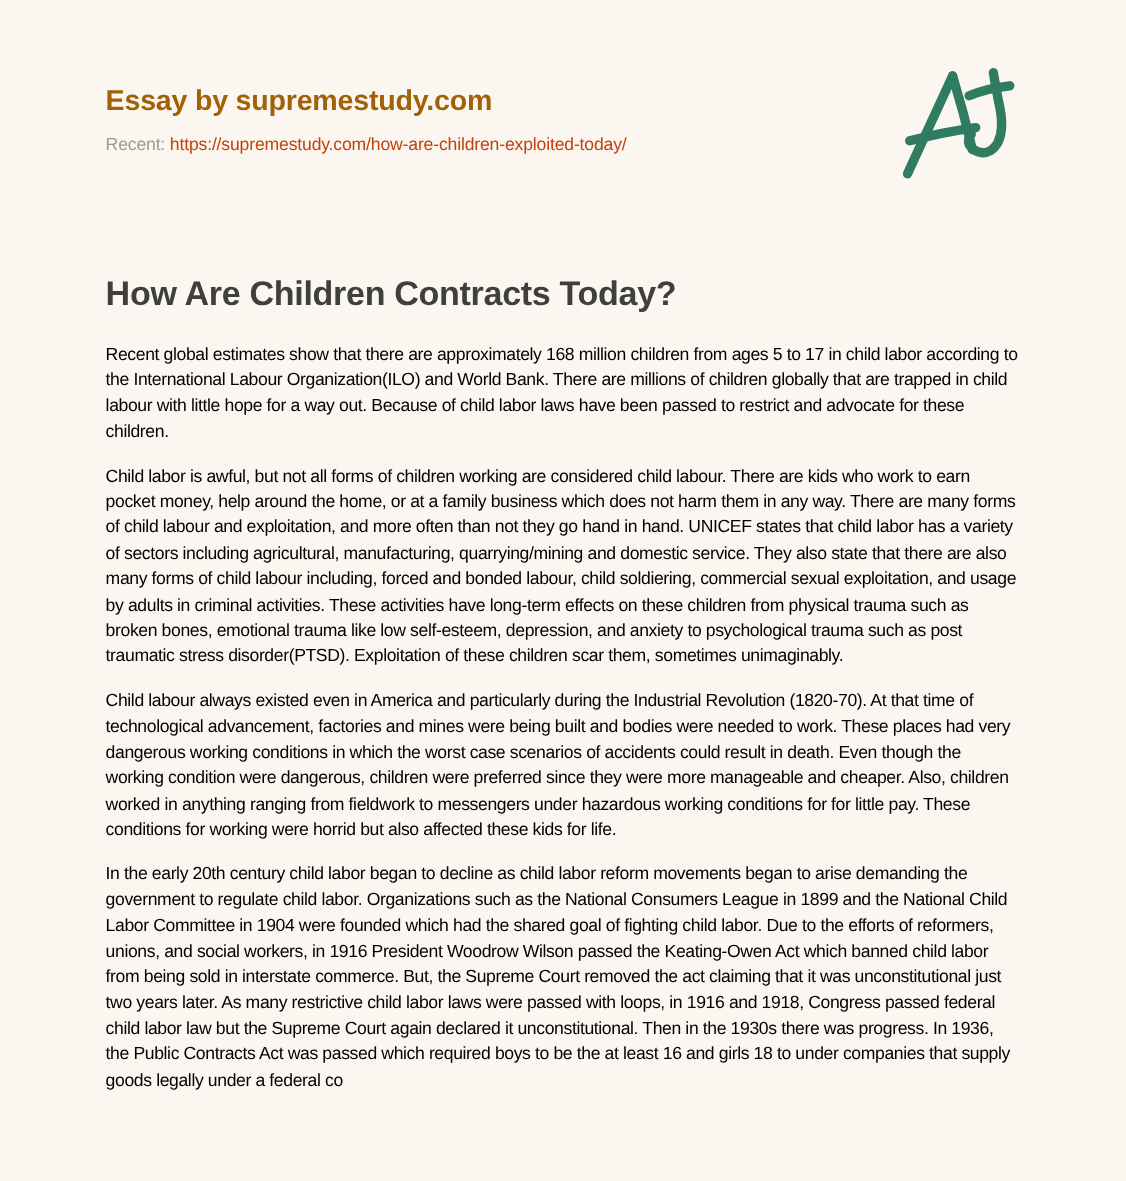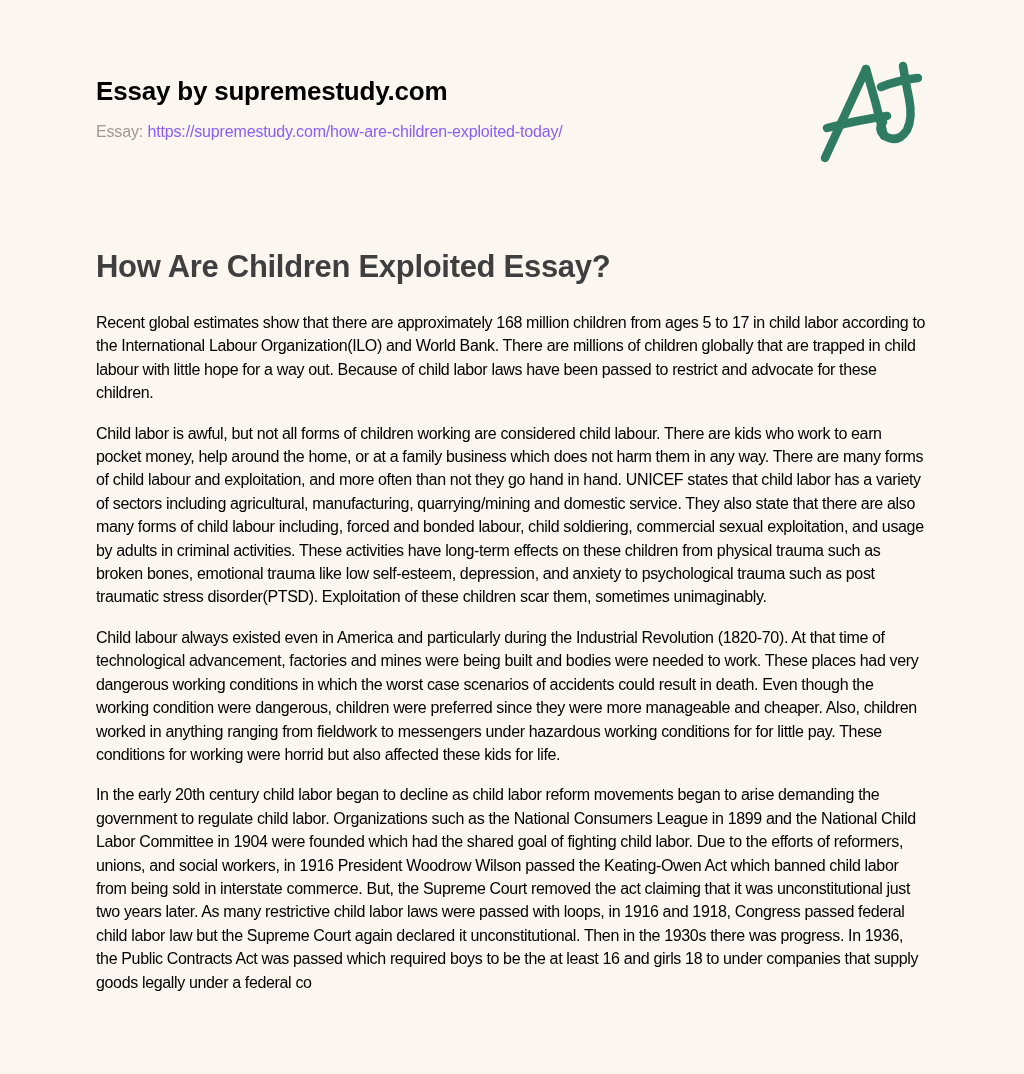--- a/index.html
+++ b/index.html
@@ -19,31 +19,31 @@
     height: 1074px;
     background: #FBF7F0;
   }
   .content {
     padding: 76px 96px 0 96px;
   }
   .site-title {
     margin: 0;
     font-size: 26px;
     font-weight: 700;
-    color: #000000;
+    color: #a16207;
     letter-spacing: -0.2px;
   }
   .source-line {
     margin-top: 16px;
     font-size: 16px;
     color: #9C9A93;
     letter-spacing: -0.15px;
   }
   .source-link {
-    color: #8b5cf6;
+    color: #c2410c;
     text-decoration: none;
     cursor: pointer;
   }
   .logo {
     position: absolute;
     top: 60px;
     left: 818px;
     width: 110px;
     height: 104px;
   }
@@ -65,23 +65,23 @@
 </style>
 </head>
 <body>
 
 <div class="page">
 
   <div class="content">
 
     <h1 class="site-title">Essay by supremestudy.com</h1>
 
-    <div class="source-line"><span>Essay:</span> <a class="source-link">https://supremestudy.com/how-are-children-exploited-today/</a></div>
+    <div class="source-line"><span>Recent:</span> <a class="source-link">https://supremestudy.com/how-are-children-exploited-today/</a></div>
 
-    <h2 class="article-title">How Are Children Exploited Essay?</h2>
+    <h2 class="article-title">How Are Children Contracts Today?</h2>
 
     <div class="article">
       <p>Recent global estimates show that there are approximately 168 million children from ages 5 to 17 in child labor according to the International Labour Organization(ILO) and World Bank. There are millions of children globally that are trapped in child labour with little hope for a way out. Because of child labor laws have been passed to restrict and advocate for these children.</p>
       <p>Child labor is awful, but not all forms of children working are considered child labour. There are kids who work to earn pocket money, help around the home, or at a family business which does not harm them in any way. There are many forms of child labour and exploitation, and more often than not they go hand in hand. UNICEF states that child labor has a variety of sectors including agricultural, manufacturing, quarrying/mining and domestic service. They also state that there are also many forms of child labour including, forced and bonded labour, child soldiering, commercial sexual exploitation, and usage by adults in criminal activities. These activities have long-term effects on these children from physical trauma such as broken bones, emotional trauma like low self-esteem, depression, and anxiety to psychological trauma such as post traumatic stress disorder(PTSD). Exploitation of these children scar them, sometimes unimaginably.</p>
       <p>Child labour always existed even in America and particularly during the Industrial Revolution (1820-70). At that time of technological advancement, factories and mines were being built and bodies were needed to work. These places had very dangerous working conditions in which the worst case scenarios of accidents could result in death. Even though the working condition were dangerous, children were preferred since they were more manageable and cheaper. Also, children worked in anything ranging from fieldwork to messengers under hazardous working conditions for for little pay. These conditions for working were horrid but also affected these kids for life.</p>
       <p>In the early 20th century child labor began to decline as child labor reform movements began to arise demanding the government to regulate child labor. Organizations such as the National Consumers League in 1899 and the National Child Labor Committee in 1904 were founded which had the shared goal of fighting child labor. Due to the efforts of reformers, unions, and social workers, in 1916 President Woodrow Wilson passed the Keating-Owen Act which banned child labor from being sold in interstate commerce. But, the Supreme Court removed the act claiming that it was unconstitutional just two years later. As many restrictive child labor laws were passed with loops, in 1916 and 1918, Congress passed federal child labor law but the Supreme Court again declared it unconstitutional. Then in the 1930s there was progress. In 1936, the Public Contracts Act was passed which required boys to be the at least 16 and girls 18 to under companies that supply goods legally under a federal co</p>
     </div>
 
   </div>
 

